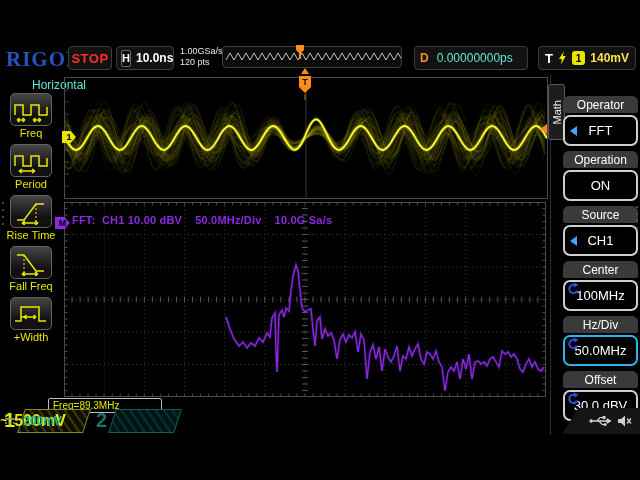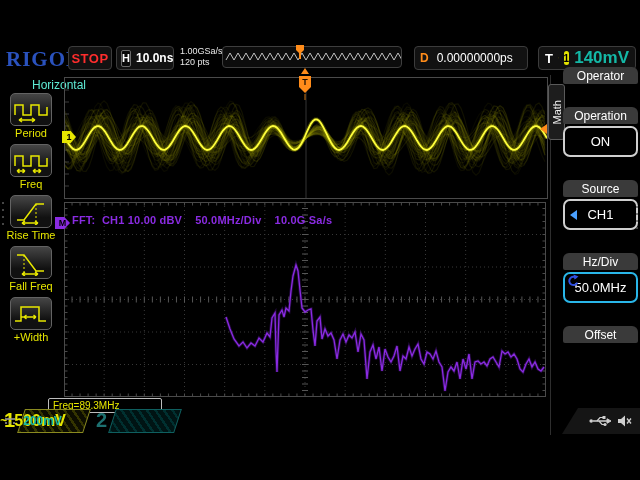--- a/index.html
+++ b/index.html
@@ -17,26 +17,26 @@
   #h-box{left:116px;top:46px;width:58px;padding:0 4px;gap:5px;}
   .mini-badge{background:#0a0a0a;border:1px solid #6a6a6a;border-radius:2px;width:15px;height:15px;
         display:flex;align-items:center;justify-content:center;font-weight:bold;font-size:11px;color:#fff;}
   #timebase{font-weight:bold;font-size:12px;color:#fff;}
   #srate{left:180px;top:46px;font-size:9px;line-height:11px;color:#e8e8e8;}
   #strip{left:222px;top:46px;width:180px;height:22px;background:#0c0c0c;
          border:1px solid #3e3e3e;border-radius:4px;box-sizing:border-box;}
   #strip-marker{left:294px;top:45px;width:12px;height:14px;}
   #d-box{left:414px;top:46px;width:114px;padding:0 5px;gap:8px;}
   .d-letter{font-weight:bold;font-size:12px;color:#ff8c1a;}
-  #delay-val{font-size:12px;color:#ffffff;}
+  #delay-val{font-size:12px;color:#5eead4;}
   #t-box{left:538px;top:46px;width:98px;padding:0 6px;gap:5px;}
   .t-letter{font-weight:bold;font-size:13px;color:#fff;}
   .trig-src-badge{background:#e6e600;border-radius:3px;width:14px;height:14px;display:flex;
         align-items:center;justify-content:center;color:#000;font-weight:bold;font-size:10px;}
-  #trig-level{color:#14b8a6;font-size:17px;font-weight:bold;}
+  #trig-level{color:#fde047;font-size:12px;font-weight:bold;}
 
   
   #hmenu-title{left:0;top:78px;width:62px;text-align:center;font-size:12px;color:#5eead4;margin-left:28px;}
   #left-items{left:0;top:93px;width:62px;display:flex;flex-direction:column;align-items:center;gap:5px;}
   .l-item{display:flex;flex-direction:column;align-items:center;cursor:pointer;}
   .icon-box{width:40px;height:31px;border:1px solid #636363;border-radius:5px;
             background:linear-gradient(#454545,#111 70%);display:flex;align-items:center;justify-content:center;}
   .l-label{color:#e6e600;font-size:11px;margin-top:1px;white-space:nowrap;}
   .dotcol{display:flex;flex-direction:column;gap:5px;}
   .dotcol span{width:2px;height:2px;background:#5c5c5c;border-radius:50%;}
@@ -53,21 +53,21 @@
         border-bottom:5px solid transparent;border-right:7px solid #ff8c1a;}
   #trig-marker{left:297px;top:68px;}
   #freq-readout{left:48px;top:398px;width:108px;height:13px;background:#000;border:1px solid #bdbdbd;
         border-radius:2px;font-size:10px;color:#e6e600;line-height:13px;padding-left:4px;box-sizing:content-box;}
 
   
   #rs-divider{left:550px;top:75px;width:1px;height:360px;background:#2e2e2e;}
   #math-tab{left:548px;top:84px;width:15px;height:54px;background:#1d1d1d;border:1px solid #5a5a5a;
         border-radius:3px;display:flex;align-items:center;justify-content:center;}
   #math-tab span{writing-mode:vertical-rl;transform:rotate(180deg);font-size:11px;color:#f0f0f0;}
-  #menu-col{left:563px;top:67px;width:75px;display:flex;flex-direction:column;gap:23px;}
+  #menu-col{left:563px;top:96px;width:75px;display:flex;flex-direction:column;gap:5px;}
   .m-item{display:flex;flex-direction:column;}
   .m-head{background:#3a3a3a;border-radius:6px 6px 2px 2px;height:17px;display:flex;align-items:center;
           justify-content:center;font-size:12px;color:#fff;}
   .m-val{margin-top:2px;height:31px;background:#000;border:2px solid #cfcfcf;border-radius:7px;
          display:flex;align-items:center;justify-content:center;font-size:13px;color:#fff;
          position:relative;box-sizing:border-box;}
   .m-val.sel{border-color:#29b6e8;}
   .arrow-left{position:absolute;left:5px;width:0;height:0;border-top:5px solid transparent;
          border-bottom:5px solid transparent;border-right:7px solid #4aa0ff;}
   .knob{position:absolute;left:1px;top:0px;}
@@ -123,33 +123,33 @@
   <span class="trig-src-badge">1</span>
   <span id="trig-level">140mV</span>
 </div>
 
 <div class="abs" id="hmenu-title">Horizontal</div>
 <div class="abs" id="left-items">
   <div class="l-item">
     <span class="icon-box">
         <svg width="36" height="26" viewBox="0 0 36 26" stroke="#e8e800" fill="none" stroke-width="1.5">
       <polyline points="2,18 2,8 10,8 10,18 18,18 18,8 26,8 26,18 34,18 34,10"></polyline>
-      <path d="M6,23 H22 M6,23 l3,-2 M6,23 l3,2 M22,23 l-3,-2 M22,23 l-3,2"></path>
+      <path d="M4,23 H12 M4,23 l2.5,-2 M4,23 l2.5,2 M12,23 l-2.5,-2 M12,23 l-2.5,2 M20,23 H28 M20,23 l2.5,-2 M20,23 l2.5,2 M28,23 l-2.5,-2 M28,23 l-2.5,2"></path>
     </svg>
       </span>
-    <span class="l-label">Period</span>
+    <span class="l-label">Freq</span>
   </div>
   <div class="l-item">
     <span class="icon-box">
         <svg width="36" height="26" viewBox="0 0 36 26" stroke="#e8e800" fill="none" stroke-width="1.5">
       <polyline points="2,18 2,8 10,8 10,18 18,18 18,8 26,8 26,18 34,18 34,10"></polyline>
-      <path d="M4,23 H12 M4,23 l2.5,-2 M4,23 l2.5,2 M12,23 l-2.5,-2 M12,23 l-2.5,2 M20,23 H28 M20,23 l2.5,-2 M20,23 l2.5,2 M28,23 l-2.5,-2 M28,23 l-2.5,2"></path>
+      <path d="M6,23 H22 M6,23 l3,-2 M6,23 l3,2 M22,23 l-3,-2 M22,23 l-3,2"></path>
     </svg>
       </span>
-    <span class="l-label">Freq</span>
+    <span class="l-label">Period</span>
   </div>
   <div class="l-item">
     <span class="icon-box">
         <svg width="36" height="26" viewBox="0 0 36 26" stroke="#e8e800" fill="none" stroke-width="1.5">
       <polyline points="4,21 11,21 23,5 31,5"></polyline>
       <path d="M11,21 V24 M23,5 V24" stroke-dasharray="2,2" stroke-width="1"></path>
       <path d="M9,24 H25 M9,24 l3,-2 M9,24 l3,2 M25,24 l-3,-2 M25,24 l-3,2"></path>
     </svg>
       </span>
     <span class="l-label">Rise Time</span>
@@ -552,46 +552,67 @@
 <div class="abs pent" id="m-marker">M</div>
 <div class="abs" id="freq-readout">Freq=89.3MHz</div>
 
 <div class="abs" id="rs-divider"></div>
 <div class="abs" id="math-tab">
   <span>Math</span>
 </div>
 <div class="abs" id="menu-col">
   <div class="m-item">
     <div class="m-head">Operator</div>
+    <div class="m-val">
+        <span class="arrow-left"></span>
+      <span>FFT</span>
+      </div>
   </div>
   <div class="m-item">
     <div class="m-head">Operation</div>
     <div class="m-val">
         <span>ON</span>
       </div>
   </div>
   <div class="m-item">
     <div class="m-head">Source</div>
     <div class="m-val">
         <span class="arrow-left"></span>
       <span>CH1</span>
+      </div>
+  </div>
+  <div class="m-item">
+    <div class="m-head">Center</div>
+    <div class="m-val">
+      <svg class="knob" width="13" height="13" viewBox="0 0 13 13">
+        <path d="M10.5,4 A4.2,4.2 0 1 0 11.3,8.6" stroke="#3050e0" stroke-width="2" fill="none"></path>
+        <polygon points="7.5,0.5 12.5,2.5 8.5,5.5" fill="#3050e0"></polygon>
+        </svg>
+      <span>100MHz</span>
       </div>
   </div>
   <div class="m-item">
     <div class="m-head">Hz/Div</div>
     <div class="m-val sel">
       <svg class="knob" width="13" height="13" viewBox="0 0 13 13">
         <path d="M10.5,4 A4.2,4.2 0 1 0 11.3,8.6" stroke="#3050e0" stroke-width="2" fill="none"></path>
         <polygon points="7.5,0.5 12.5,2.5 8.5,5.5" fill="#3050e0"></polygon>
         </svg>
       <span>50.0MHz</span>
       </div>
   </div>
   <div class="m-item">
     <div class="m-head">Offset</div>
+    <div class="m-val">
+      <svg class="knob" width="13" height="13" viewBox="0 0 13 13">
+        <path d="M10.5,4 A4.2,4.2 0 1 0 11.3,8.6" stroke="#3050e0" stroke-width="2" fill="none"></path>
+        <polygon points="7.5,0.5 12.5,2.5 8.5,5.5" fill="#3050e0"></polygon>
+        </svg>
+      <span>30.0 dBV</span>
+      </div>
   </div>
 </div>
 <div class="abs dotcol" style="left:636px;top:206px;">
   <span></span>
     <span></span>
     <span></span>
     <span></span>
 </div>
 
 <div class="abs ch-digit" id="ch1-digit">1</div>

